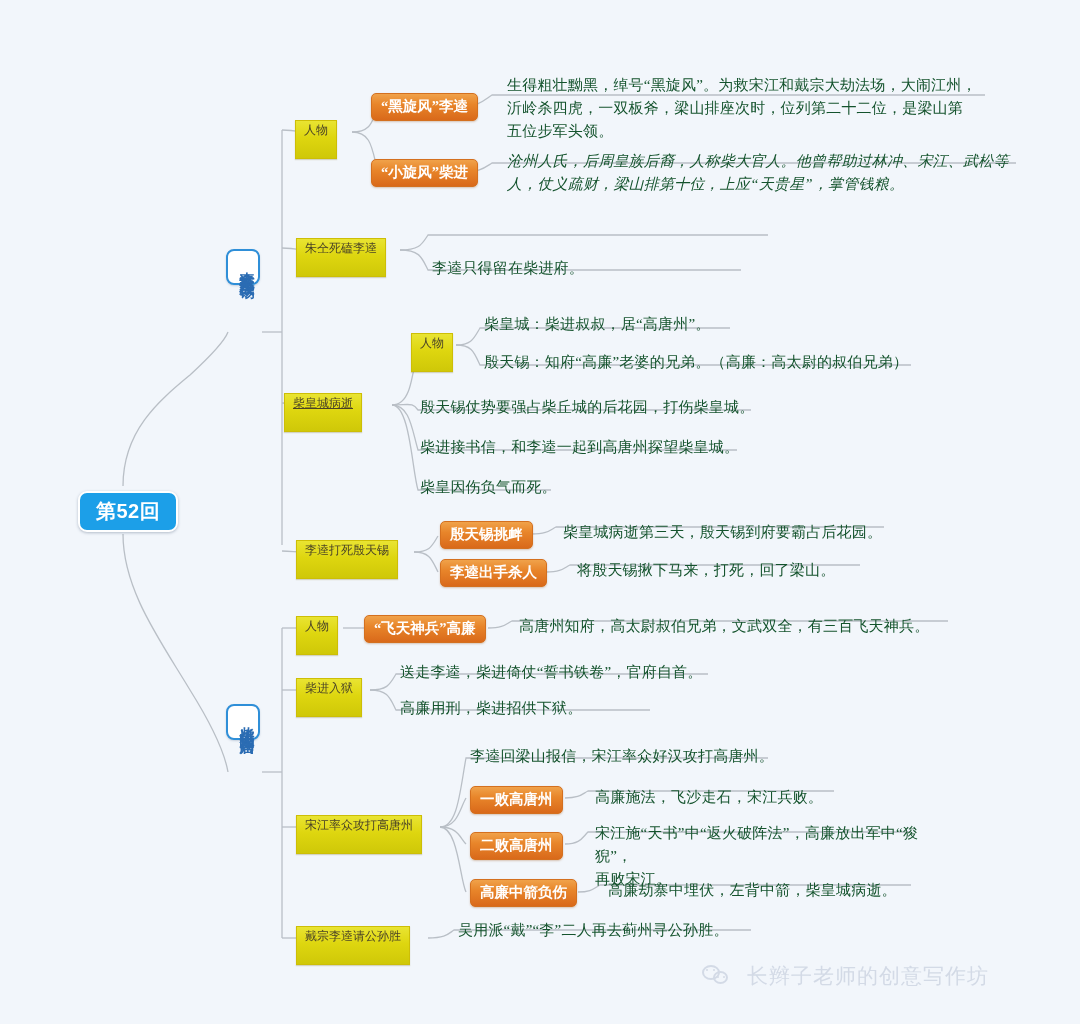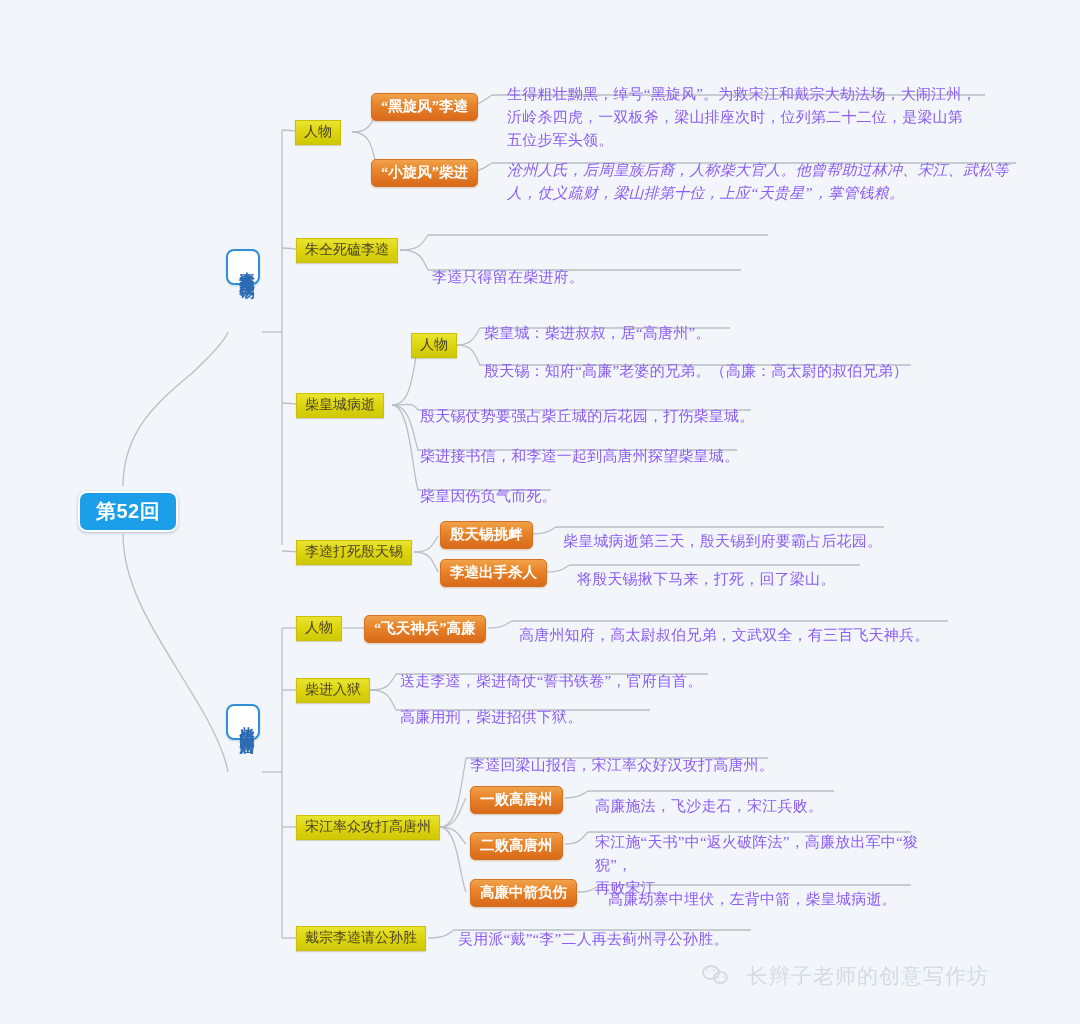--- a/index.html
+++ b/index.html
@@ -57,22 +57,22 @@
     letter-spacing: 2px;
     box-shadow: 0 1px 2px rgba(70,100,140,0.25);
   }
 
   
   .chip-yellow {
     position: absolute;
     background: linear-gradient(180deg,#e9e432 0%, #ded60f 45%, #cfc808 100%);
     border: 1px solid #cdbe06;
     color: #4a4326;
-    font-size: 14px;
-    padding: 3px 8px 4px 8px;
+    font-size: 12px;
+    padding: 3px 8px 20px 8px;
     white-space: nowrap;
     line-height: 1.15;
     box-shadow: 0 1px 1px rgba(120,110,20,0.25);
   }
 
   
   .chip-orange {
     position: absolute;
     background: linear-gradient(180deg,#f0a24a 0%, #e8852a 40%, #d9691a 100%);
     border: 1px solid #d4701f;
@@ -82,26 +82,25 @@
     font-size: 14.5px;
     padding: 4px 9px 5px 9px;
     white-space: nowrap;
     line-height: 1.15;
     box-shadow: 0 1px 2px rgba(150,80,20,0.3);
   }
 
   
   .leaf-text {
     position: absolute;
-    color: #8b5cf6;
+    color: #14532d;
     font-size: 15px;
     line-height: 1.52;
     white-space: pre-line;
     letter-spacing: 0.2px;
-    margin-top: 9px;
   }
 
   
   .watermark {
     position: absolute;
     left: 702px; top: 962px;
     display: flex;
     align-items: center;
     gap: 15px;
     color: #d3dae6;
@@ -206,21 +205,21 @@
 沂岭杀四虎，一双板斧，梁山排座次时，位列第二十二位，是梁山第
 五位步军头领。</div>
 
   <div class="chip-orange" style="left:371px; top:159px;">“小旋风”柴进</div>
   <div class="leaf-text" style="left:507px; top:150px; width:520px;font-style:italic;">沧州人氏，后周皇族后裔，人称柴大官人。他曾帮助过林冲、宋江、武松等
 人，仗义疏财，梁山排第十位，上应“天贵星”，掌管钱粮。</div>
 
   <div class="chip-yellow" style="left:296px; top:238px;">朱仝死磕李逵</div>
   <div class="leaf-text" style="left:432px; top:257px;">李逵只得留在柴进府。</div>
 
-  <div class="chip-yellow" style="left:296px; top:393px;">柴皇城病逝</div>
+  <div class="chip-yellow" style="left:284px; top:393px;text-decoration:underline;">柴皇城病逝</div>
 
   <div class="chip-yellow" style="left:411px; top:333px;">人物</div>
   <div class="leaf-text" style="left:484px; top:313px;">柴皇城：柴进叔叔，居“高唐州”。</div>
   <div class="leaf-text" style="left:484px; top:351px;">殷天锡：知府“高廉”老婆的兄弟。（高廉：高太尉的叔伯兄弟）</div>
 
   <div class="leaf-text" style="left:420px; top:396px;">殷天锡仗势要强占柴丘城的后花园，打伤柴皇城。</div>
   <div class="leaf-text" style="left:420px; top:436px;">柴进接书信，和李逵一起到高唐州探望柴皇城。</div>
   <div class="leaf-text" style="left:420px; top:476px;">柴皇因伤负气而死。</div>
 
   <div class="chip-yellow" style="left:296px; top:540px;">李逵打死殷天锡</div>

